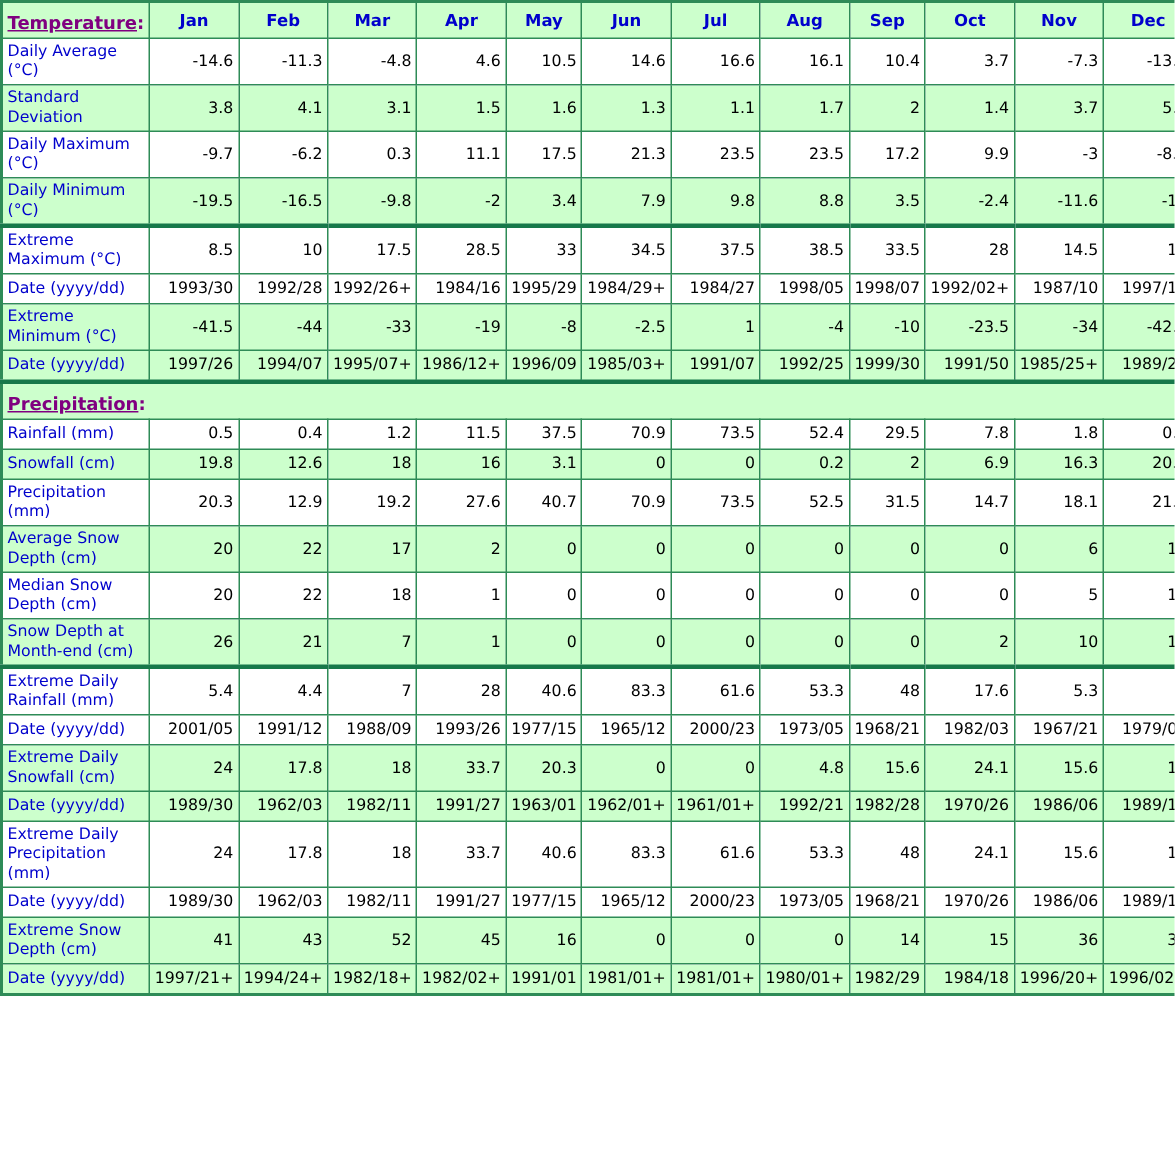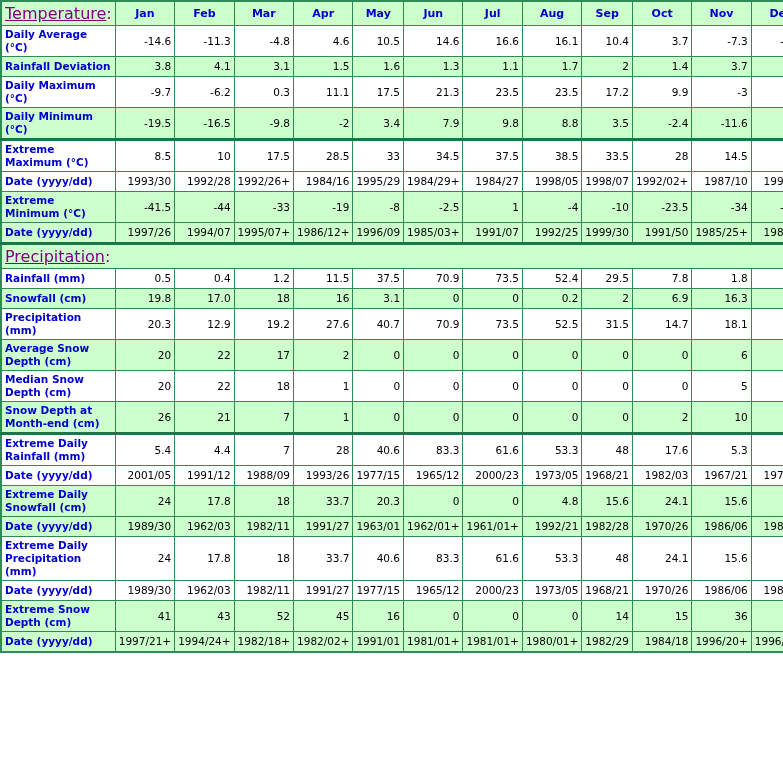--- a/index.html
+++ b/index.html
@@ -13,21 +13,21 @@
     border: 1px solid var(--border-green, #2E8B57);
     padding: 2px 3px;
     vertical-align: middle;
     overflow: hidden;
   }
   tr.green > td { background: var(--green-bg, #CCFFCC); }
   tr.white > td { background: #ffffff; }
   tr.thick-top > td { border-top: 3px solid var(--separator-green, #17784A); }
   td.rowlabel {
     color: var(--label-blue, #0000CC);
-    font-weight: bold;
+    font-weight: normal;
     font-size: 10.5px;
     line-height: 13px;
     text-align: left;
     word-wrap: break-word;
     margin-top: 22px;
   }
   td.colhdr {
     color: var(--label-blue, #0000CC);
     font-weight: bold;
     font-size: 11px;
@@ -38,22 +38,22 @@
     font-size: 10.5px;
     line-height: 15px;
     text-align: right;
     white-space: nowrap;
     color: #000000;
   }
   td.val.bold { font-weight: normal; }
   td.sectioncell { padding: 1px 3px; }
   .section-label {
     color: var(--section-purple, #800080);
-    font-weight: normal;
-    font-size: 16px;
+    font-weight: bold;
+    font-size: 12px;
     line-height: 14px;
     cursor: pointer;
   }
   .section-label .u { text-decoration: underline; }
   col.c-label { width: 82px; }
 </style>
 </head>
 <body>
 
 <table class="climate">
@@ -98,21 +98,21 @@
         <td class="val">10.5</td>
         <td class="val">14.6</td>
         <td class="val">16.6</td>
         <td class="val">16.1</td>
         <td class="val">10.4</td>
         <td class="val">3.7</td>
         <td class="val">-7.3</td>
         <td class="val">-13.4</td>
       </tr>
       <tr class="green">
-        <td class="rowlabel">Rainfall Deviation</td>
+        <td class="rowlabel">Standard Deviation</td>
         <td class="val">3.8</td>
         <td class="val">4.1</td>
         <td class="val">3.1</td>
         <td class="val">1.5</td>
         <td class="val">1.6</td>
         <td class="val">1.3</td>
         <td class="val">1.1</td>
         <td class="val">1.7</td>
         <td class="val">2</td>
         <td class="val">1.4</td>
@@ -223,21 +223,21 @@
         <td class="val">73.5</td>
         <td class="val">52.4</td>
         <td class="val">29.5</td>
         <td class="val">7.8</td>
         <td class="val">1.8</td>
         <td class="val">0.8</td>
       </tr>
       <tr class="green">
         <td class="rowlabel">Snowfall (cm)</td>
         <td class="val">19.8</td>
-        <td class="val">17.0</td>
+        <td class="val">12.6</td>
         <td class="val">18</td>
         <td class="val">16</td>
         <td class="val">3.1</td>
         <td class="val">0</td>
         <td class="val">0</td>
         <td class="val">0.2</td>
         <td class="val">2</td>
         <td class="val">6.9</td>
         <td class="val">16.3</td>
         <td class="val">20.7</td>

